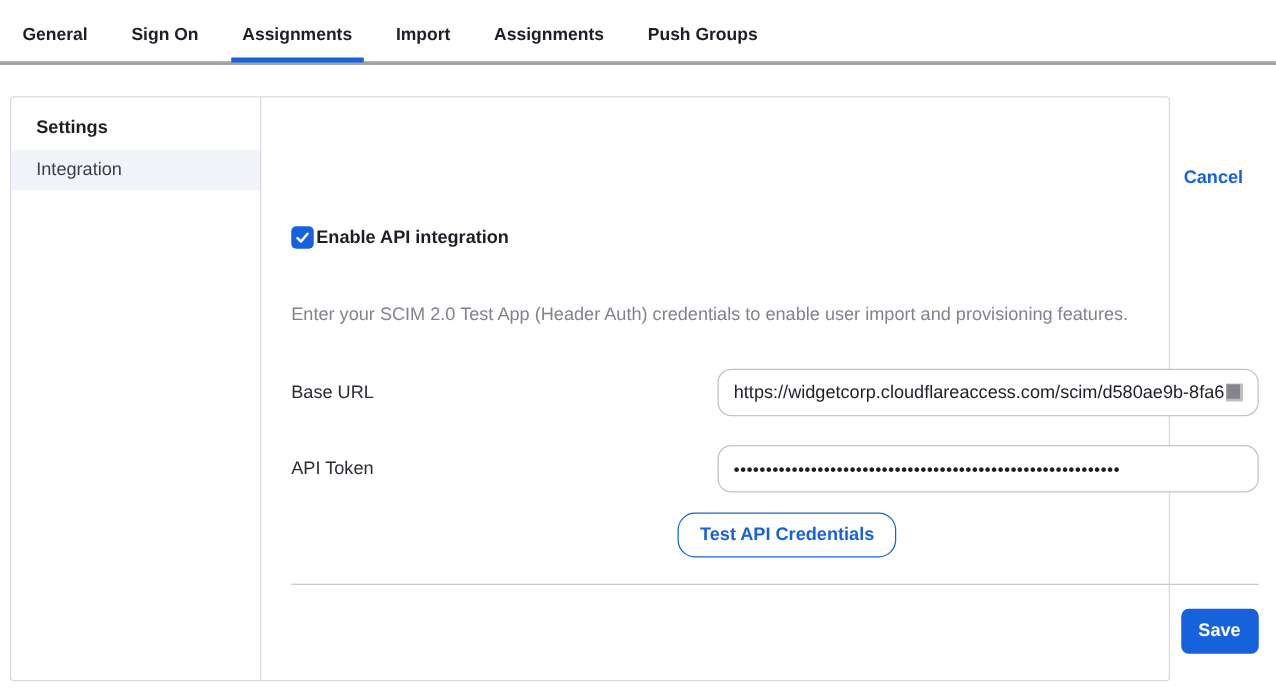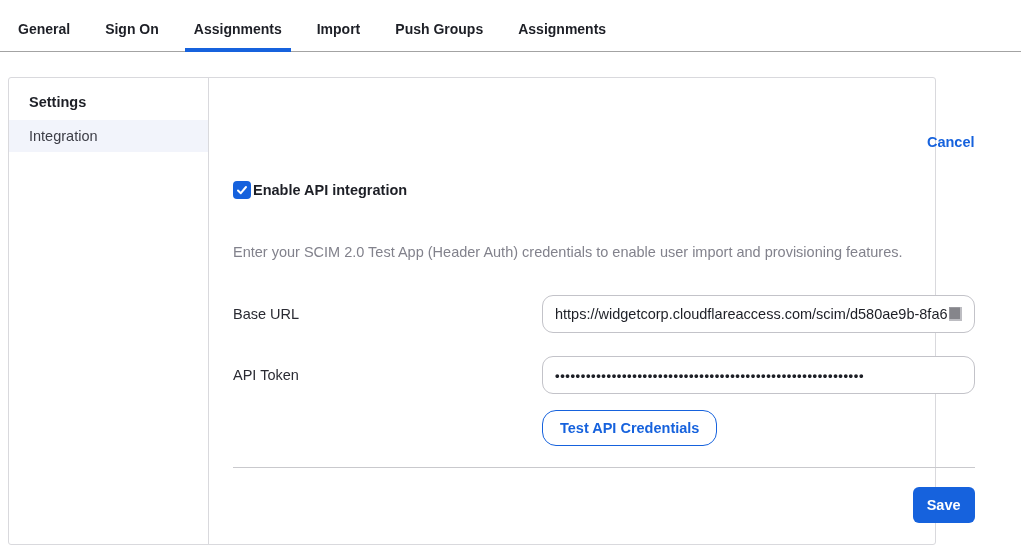--- a/index.html
+++ b/index.html
@@ -13,21 +13,21 @@
     overflow: hidden;
   }
 
   
   .tabbar {
     display: flex;
     align-items: flex-end;
     gap: 17px;
     height: 52px;
     padding-left: 9px;
-    border-bottom: 1px solid #a3a3a3;
+    border-bottom: 3px solid #a3a3a3;
   }
   .tab {
     padding: 0 9px 14px 9px;
     font-size: 14px;
     font-weight: 700;
     color: #1d1f26;
     position: relative;
     cursor: pointer;
     white-space: nowrap;
   }
@@ -71,21 +71,21 @@
   .sidebar-item.selected { background: #f2f4fb; }
 
   
   .content {
     flex: 1;
     position: relative;
     padding: 0 24px;
   }
   .cancel-link {
     position: absolute;
-    top: 56px; right: 24px;
+    top: 56px; right: 36px;
     color: #1662dd;
     font-weight: 700;
     font-size: 14.5px;
     cursor: pointer;
   }
 
   .enable-row {
     margin-top: 103px;
     display: flex;
     align-items: center;
@@ -110,20 +110,21 @@
   .description {
     margin-top: 45px;
     font-size: 14.5px;
     color: #82828c;
     line-height: 1.2;
   }
 
   .field-row {
     display: flex;
     align-items: center;
+    gap: 32px;
   }
   .field-row.first { margin-top: 34px; }
   .field-row.second { margin-top: 23px; }
   .field-label {
     width: 309px;
     flex-shrink: 0;
     font-size: 14.5px;
     color: #2a2b33;
   }
   .textfield {
@@ -197,22 +198,22 @@
   }
 </style>
 </head>
 <body>
 
 <nav class="tabbar">
   <div class="tab">General</div>
   <div class="tab">Sign On</div>
   <div class="tab active">Assignments</div>
   <div class="tab">Import</div>
+  <div class="tab">Assignments</div>
   <div class="tab">Push Groups</div>
-  <div class="tab">Assignments</div>
 </nav>
 
 <section class="card">
 
   <aside class="sidebar">
     <div class="sidebar-header">Settings</div>
     <div class="sidebar-item selected">Integration</div>
   </aside>
 
   <div class="content">

